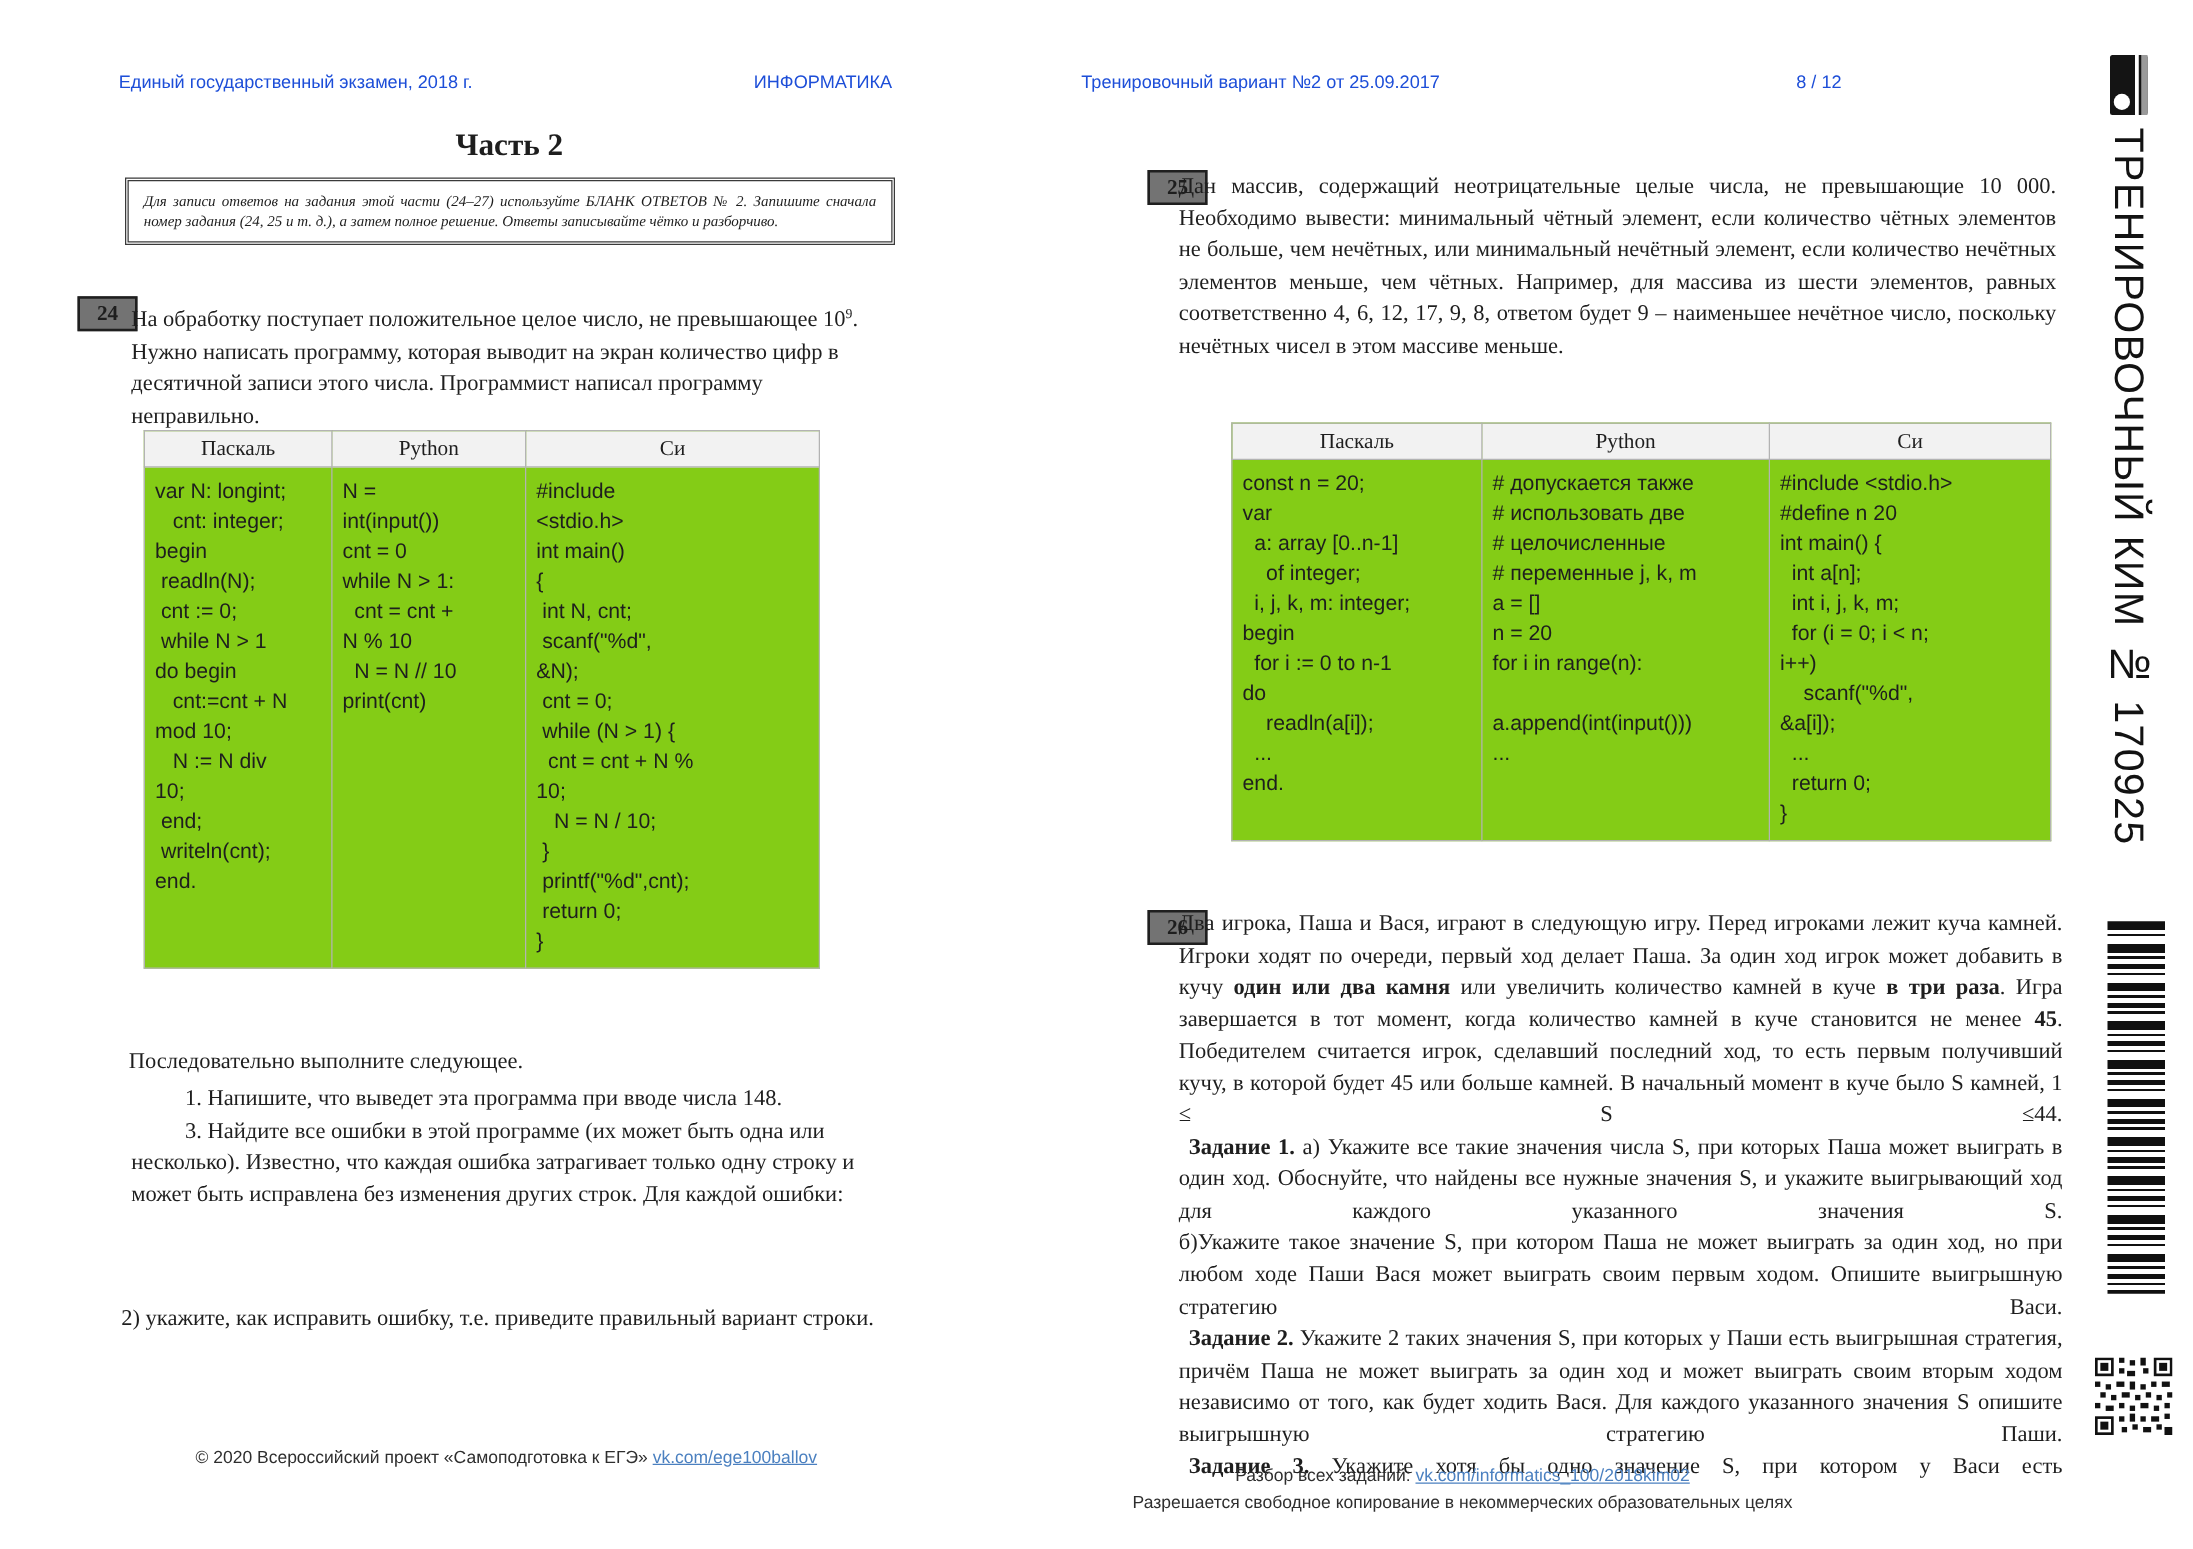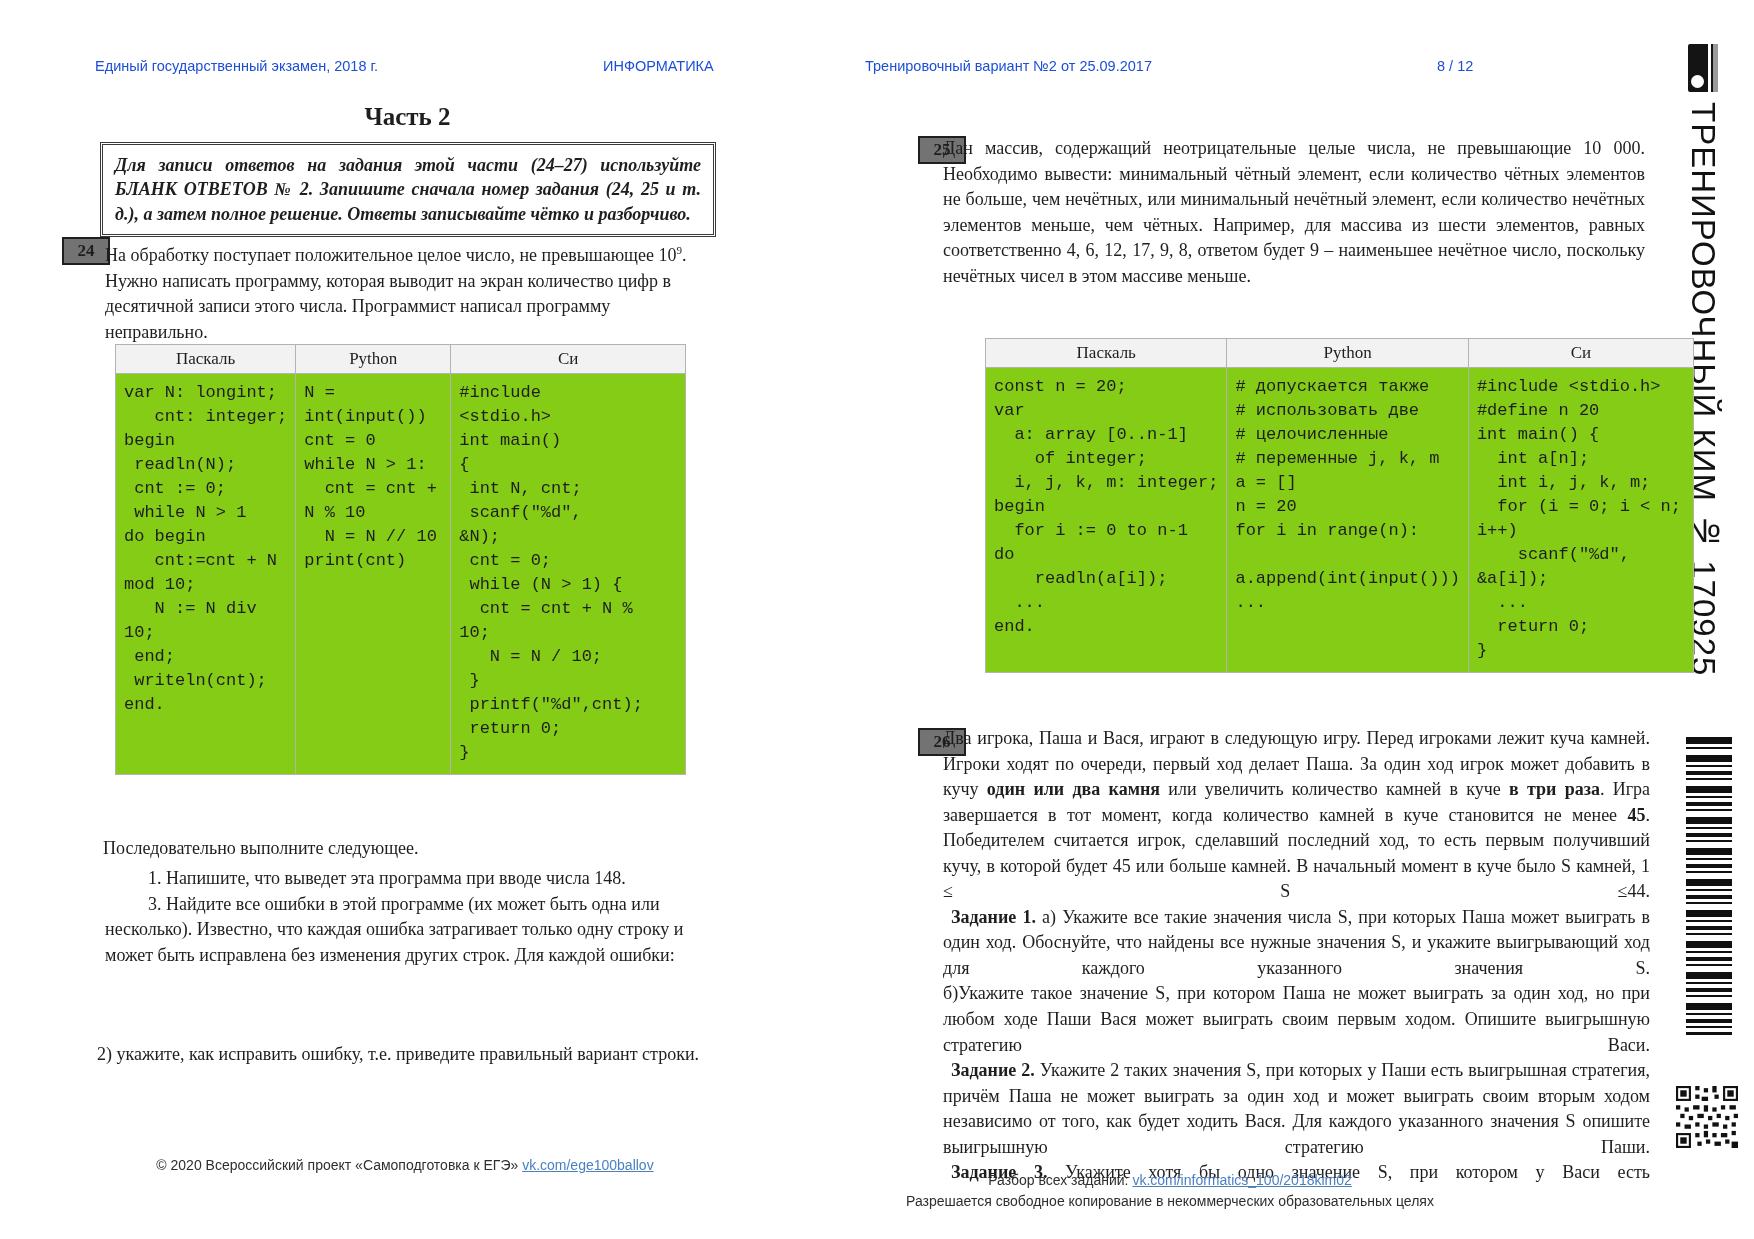--- a/index.html
+++ b/index.html
@@ -7,39 +7,39 @@
   body {
     width:1754px; height:1239px; position:relative; overflow:hidden;
     font-family:"Liberation Serif", serif; color:#1e1e1e;
   }
   .abs { position:absolute; }
   .sans { font-family:"Liberation Sans", sans-serif; }
   .hdr { font-size:14.5px; color:#1d4ed8; }
   .part-title { font-weight:bold; font-size:25px; text-align:center; }
   .instr-box {
     border:3px double #3a3a3a; padding:8px 12px;
-    font-weight:bold; font-style:italic; font-size:18px; line-height:1.35;
+    font-weight:normal; font-style:italic; font-size:12px; line-height:1.35;
     text-align:justify;
   }
   .tasknum {
     border:2px solid #1f1f1f; width:48px; height:28px;
     display:flex; align-items:center; justify-content:center;
     font-weight:bold; font-size:17px; background:#737373;margin-left:40px;
   }
   .body-text { font-size:18px; line-height:1.42; }
   .just { text-align:justify; }
   .jall { text-align:justify; text-align-last:justify; }
   sup { font-size:11px; vertical-align:super; line-height:0; }
   .code-table { border-collapse:collapse; position:absolute; background:#84cc16; }
   .code-table th {
     border:1px solid #b3b3b3; background:#f2f2f2; font-weight:normal;
     font-size:17px; padding:4px 4px; font-family:"Liberation Serif", serif;
   }
   .code-table td { border:1px solid #b3b3b3; vertical-align:top; padding:7px 8px 9px 8px; }
-  .code-table pre { font-family:Liberation Mono, monospace; font-size:17px; line-height:24px; white-space:pre; }
+  .code-table pre { font-family:Liberation Sans, sans-serif; font-size:17px; line-height:24px; white-space:pre; }
   .step { text-indent:43px; }
   .footer { font-family:"Liberation Sans", sans-serif; font-size:14px; color:#2e2e2e; }
   a.link { color:#4b80c0; text-decoration:underline; cursor:pointer; }
   .kim-vertical {
     writing-mode:vertical-rl; font-family:"Liberation Sans", sans-serif;
     font-size:33px; letter-spacing:1px; color:#121212; white-space:nowrap;
   }
   .barcode {
     width:46px; height:298px;
     background:repeating-linear-gradient(180deg,

